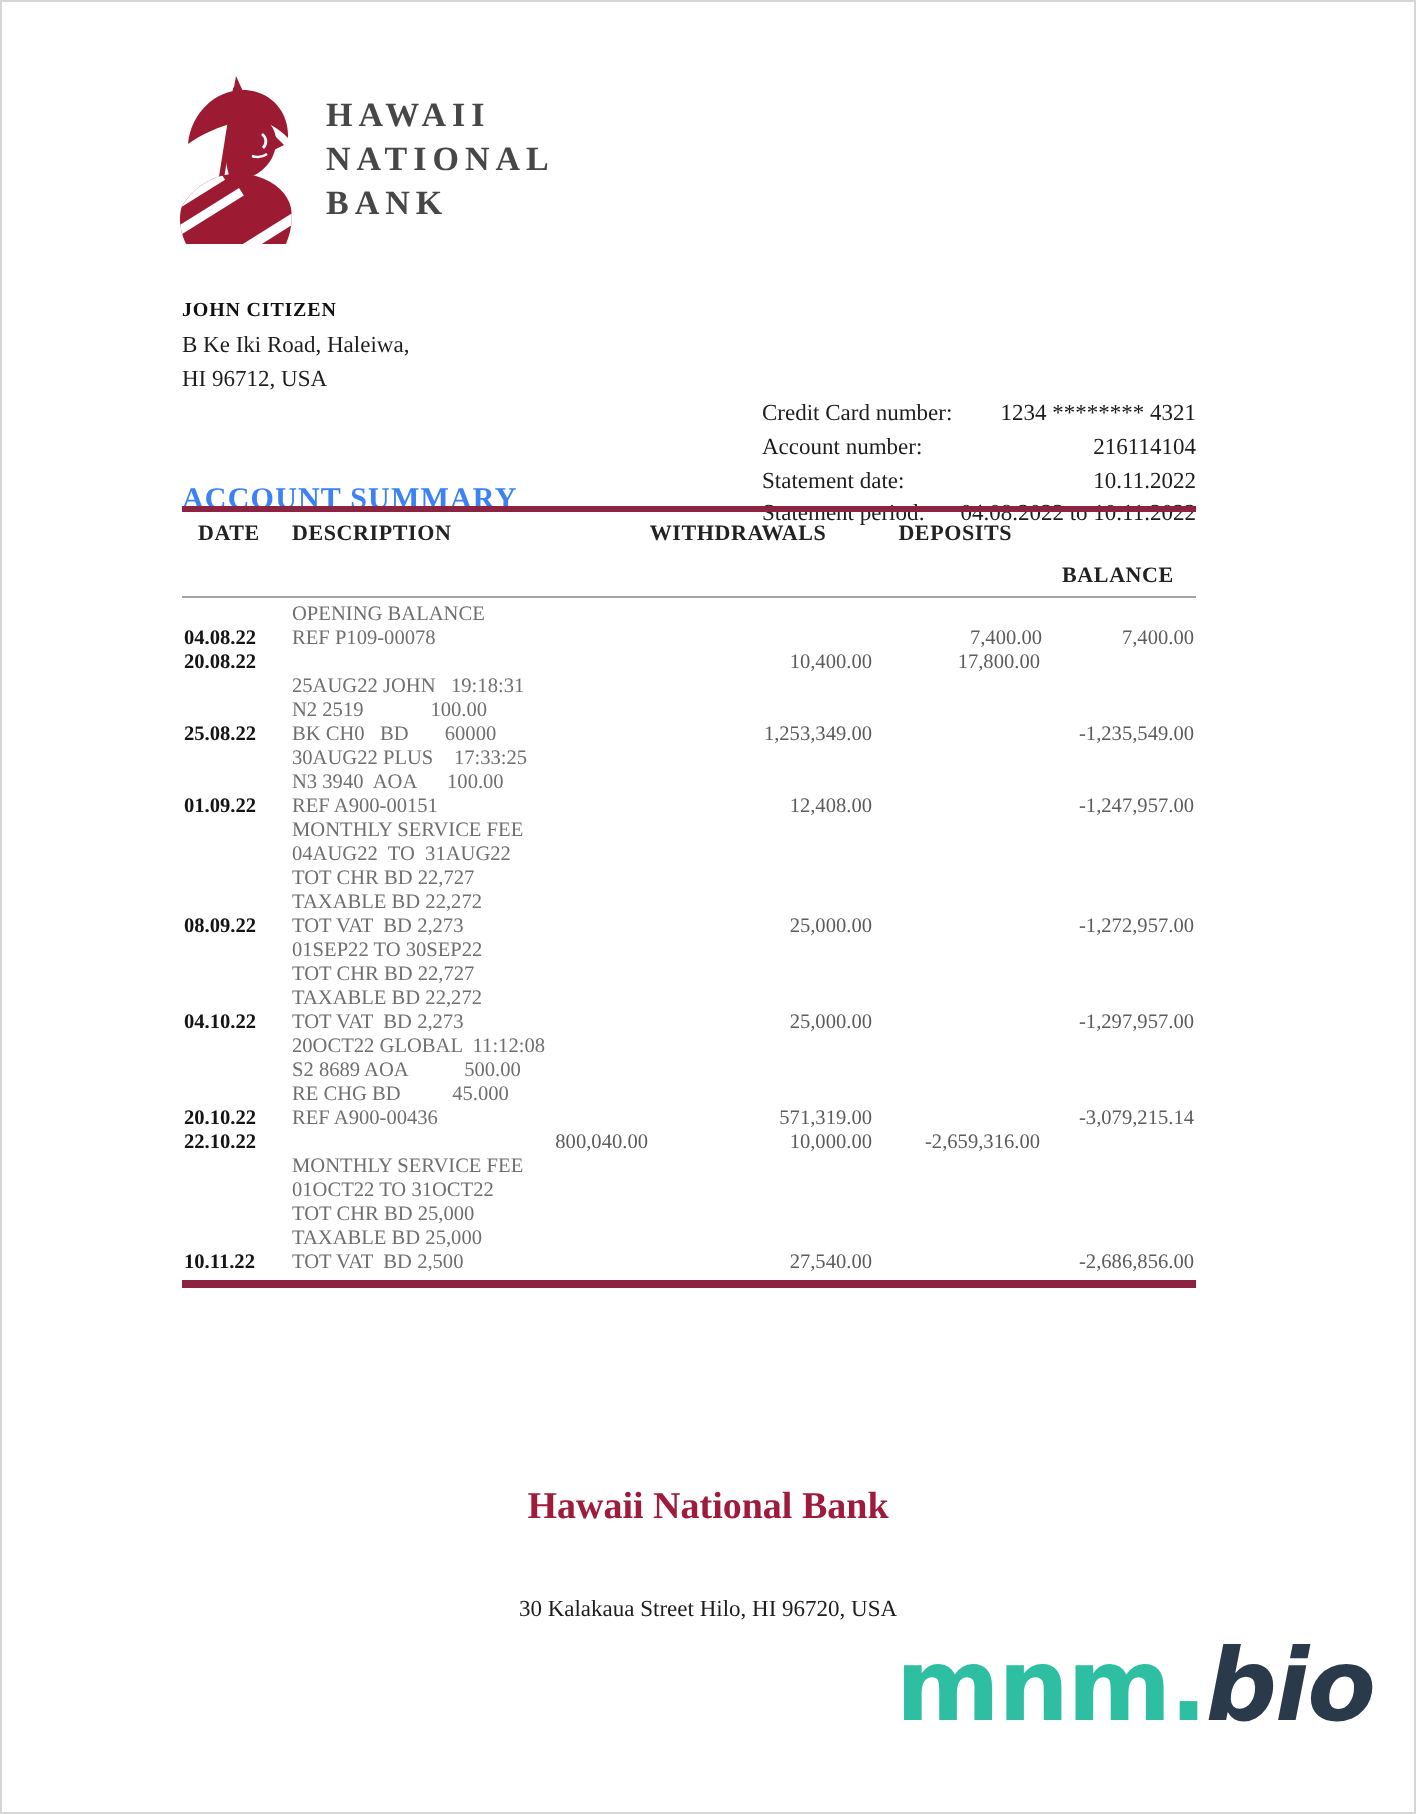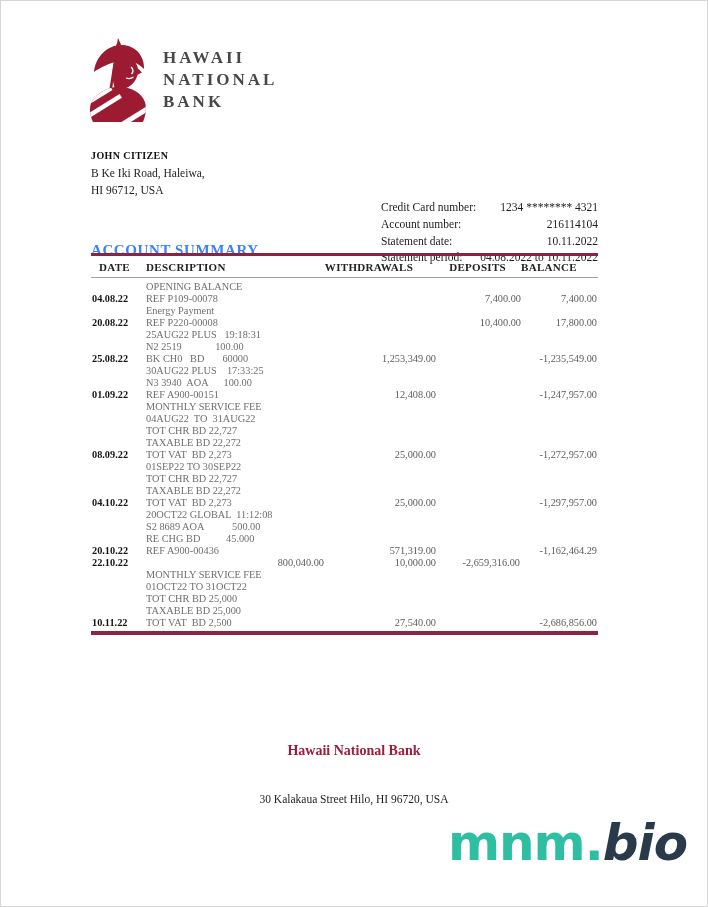--- a/index.html
+++ b/index.html
@@ -37,36 +37,36 @@
   .stmt-table{position:absolute;left:90px;top:252px;width:507px;}
   .thead{
     display:grid;grid-template-columns:55px 178px 112px 85px 77px;
     border-top:3px solid #8c2342;border-bottom:1px solid #a3a3a3;
     padding:5px 0 4px 0;
     font-size:11px;font-weight:700;color:#222;letter-spacing:0.3px;
   }
   .thead .h-date{padding-left:8px;}
   .thead .h-with{text-align:center;padding-right:22px;}
   .thead .h-dep{text-align:right;padding-right:15px;}
-  .thead .h-bal{text-align:left;padding-right:1px;}
+  .thead .h-bal{text-align:center;padding-right:1px;margin-top:21px;}
   .tbody{padding-top:3px;border-bottom:4px solid #8c2342;padding-bottom:2px;}
   .txn{
     display:grid;grid-template-columns:55px 178px 112px 85px 77px;
     align-items:end;
     font-size:10.3px;line-height:12px;
   }
   .txn .c-date{font-weight:700;color:#141414;padding-left:1px;}
   .txn .c-desc{color:#6f6f6f;white-space:pre;}
   .txn .c-num{text-align:right;color:#5c5c5c;}
   .txn .c-bal{padding-right:1px;}
   .desc-line{white-space:pre;}
 
   
   .page-footer{position:absolute;left:0;top:742px;width:100%;text-align:center;}
-  .page-footer .bank-name{font-size:14px;font-weight:700;color:#9e1b3c;margin-bottom:6px;}
+  .page-footer .bank-name{font-size:19px;font-weight:700;color:#9e1b3c;margin-bottom:6px;}
   .page-footer .f-line{font-size:11.5px;color:#1d1d1d;line-height:16px;margin-top:32px;}
 
   
   .watermark{
     position:absolute;right:20px;top:814px;
     font-family:"DejaVu Sans", sans-serif;
     font-size:50px;font-weight:800;letter-spacing:-1px;
     line-height:56px;
   }
   .wm-prefix{color:#2ebfa3;font-style:normal;}
@@ -152,29 +152,28 @@
   <div class="txn">
     <div class="c-date">04.08.22</div>
     <div class="c-desc"><div class="desc-line">OPENING BALANCE</div><div class="desc-line">REF P109-00078</div></div>
     <div class="c-num c-with"></div>
     <div class="c-num c-dep">7,400.00</div>
     <div class="c-num c-bal">7,400.00</div>
   </div>
 
   <div class="txn">
     <div class="c-date">20.08.22</div>
-    <div class="c-desc"><div class="desc-line">Energy Payment</div><div class="desc-line">REF P220-00008</div></div>
     <div class="c-num c-with"></div>
     <div class="c-num c-dep">10,400.00</div>
     <div class="c-num c-bal">17,800.00</div>
   </div>
 
   <div class="txn">
     <div class="c-date">25.08.22</div>
-    <div class="c-desc"><div class="desc-line">25AUG22 PLUS   19:18:31</div><div class="desc-line">N2 2519             100.00</div><div class="desc-line">BK CH0   BD       60000</div></div>
+    <div class="c-desc"><div class="desc-line">25AUG22 JOHN   19:18:31</div><div class="desc-line">N2 2519             100.00</div><div class="desc-line">BK CH0   BD       60000</div></div>
     <div class="c-num c-with">1,253,349.00</div>
     <div class="c-num c-dep"></div>
     <div class="c-num c-bal">-1,235,549.00</div>
   </div>
 
   <div class="txn">
     <div class="c-date">01.09.22</div>
     <div class="c-desc"><div class="desc-line">30AUG22 PLUS    17:33:25</div><div class="desc-line">N3 3940  AOA      100.00</div><div class="desc-line">REF A900-00151</div></div>
     <div class="c-num c-with">12,408.00</div>
     <div class="c-num c-dep"></div>
@@ -195,21 +194,21 @@
     <div class="c-num c-with">25,000.00</div>
     <div class="c-num c-dep"></div>
     <div class="c-num c-bal">-1,297,957.00</div>
   </div>
 
   <div class="txn">
     <div class="c-date">20.10.22</div>
     <div class="c-desc"><div class="desc-line">20OCT22 GLOBAL  11:12:08</div><div class="desc-line">S2 8689 AOA           500.00</div><div class="desc-line">RE CHG BD          45.000</div><div class="desc-line">REF A900-00436</div></div>
     <div class="c-num c-with">571,319.00</div>
     <div class="c-num c-dep"></div>
-    <div class="c-num c-bal">-1,162,464.29</div>
+    <div class="c-num c-bal">-3,079,215.14</div>
   </div>
 
   <div class="txn">
     <div class="c-date">22.10.22</div>
     <div class="c-num c-with">800,040.00</div>
     <div class="c-num c-dep">10,000.00</div>
     <div class="c-num c-bal">-2,659,316.00</div>
   </div>
 
   <div class="txn">

